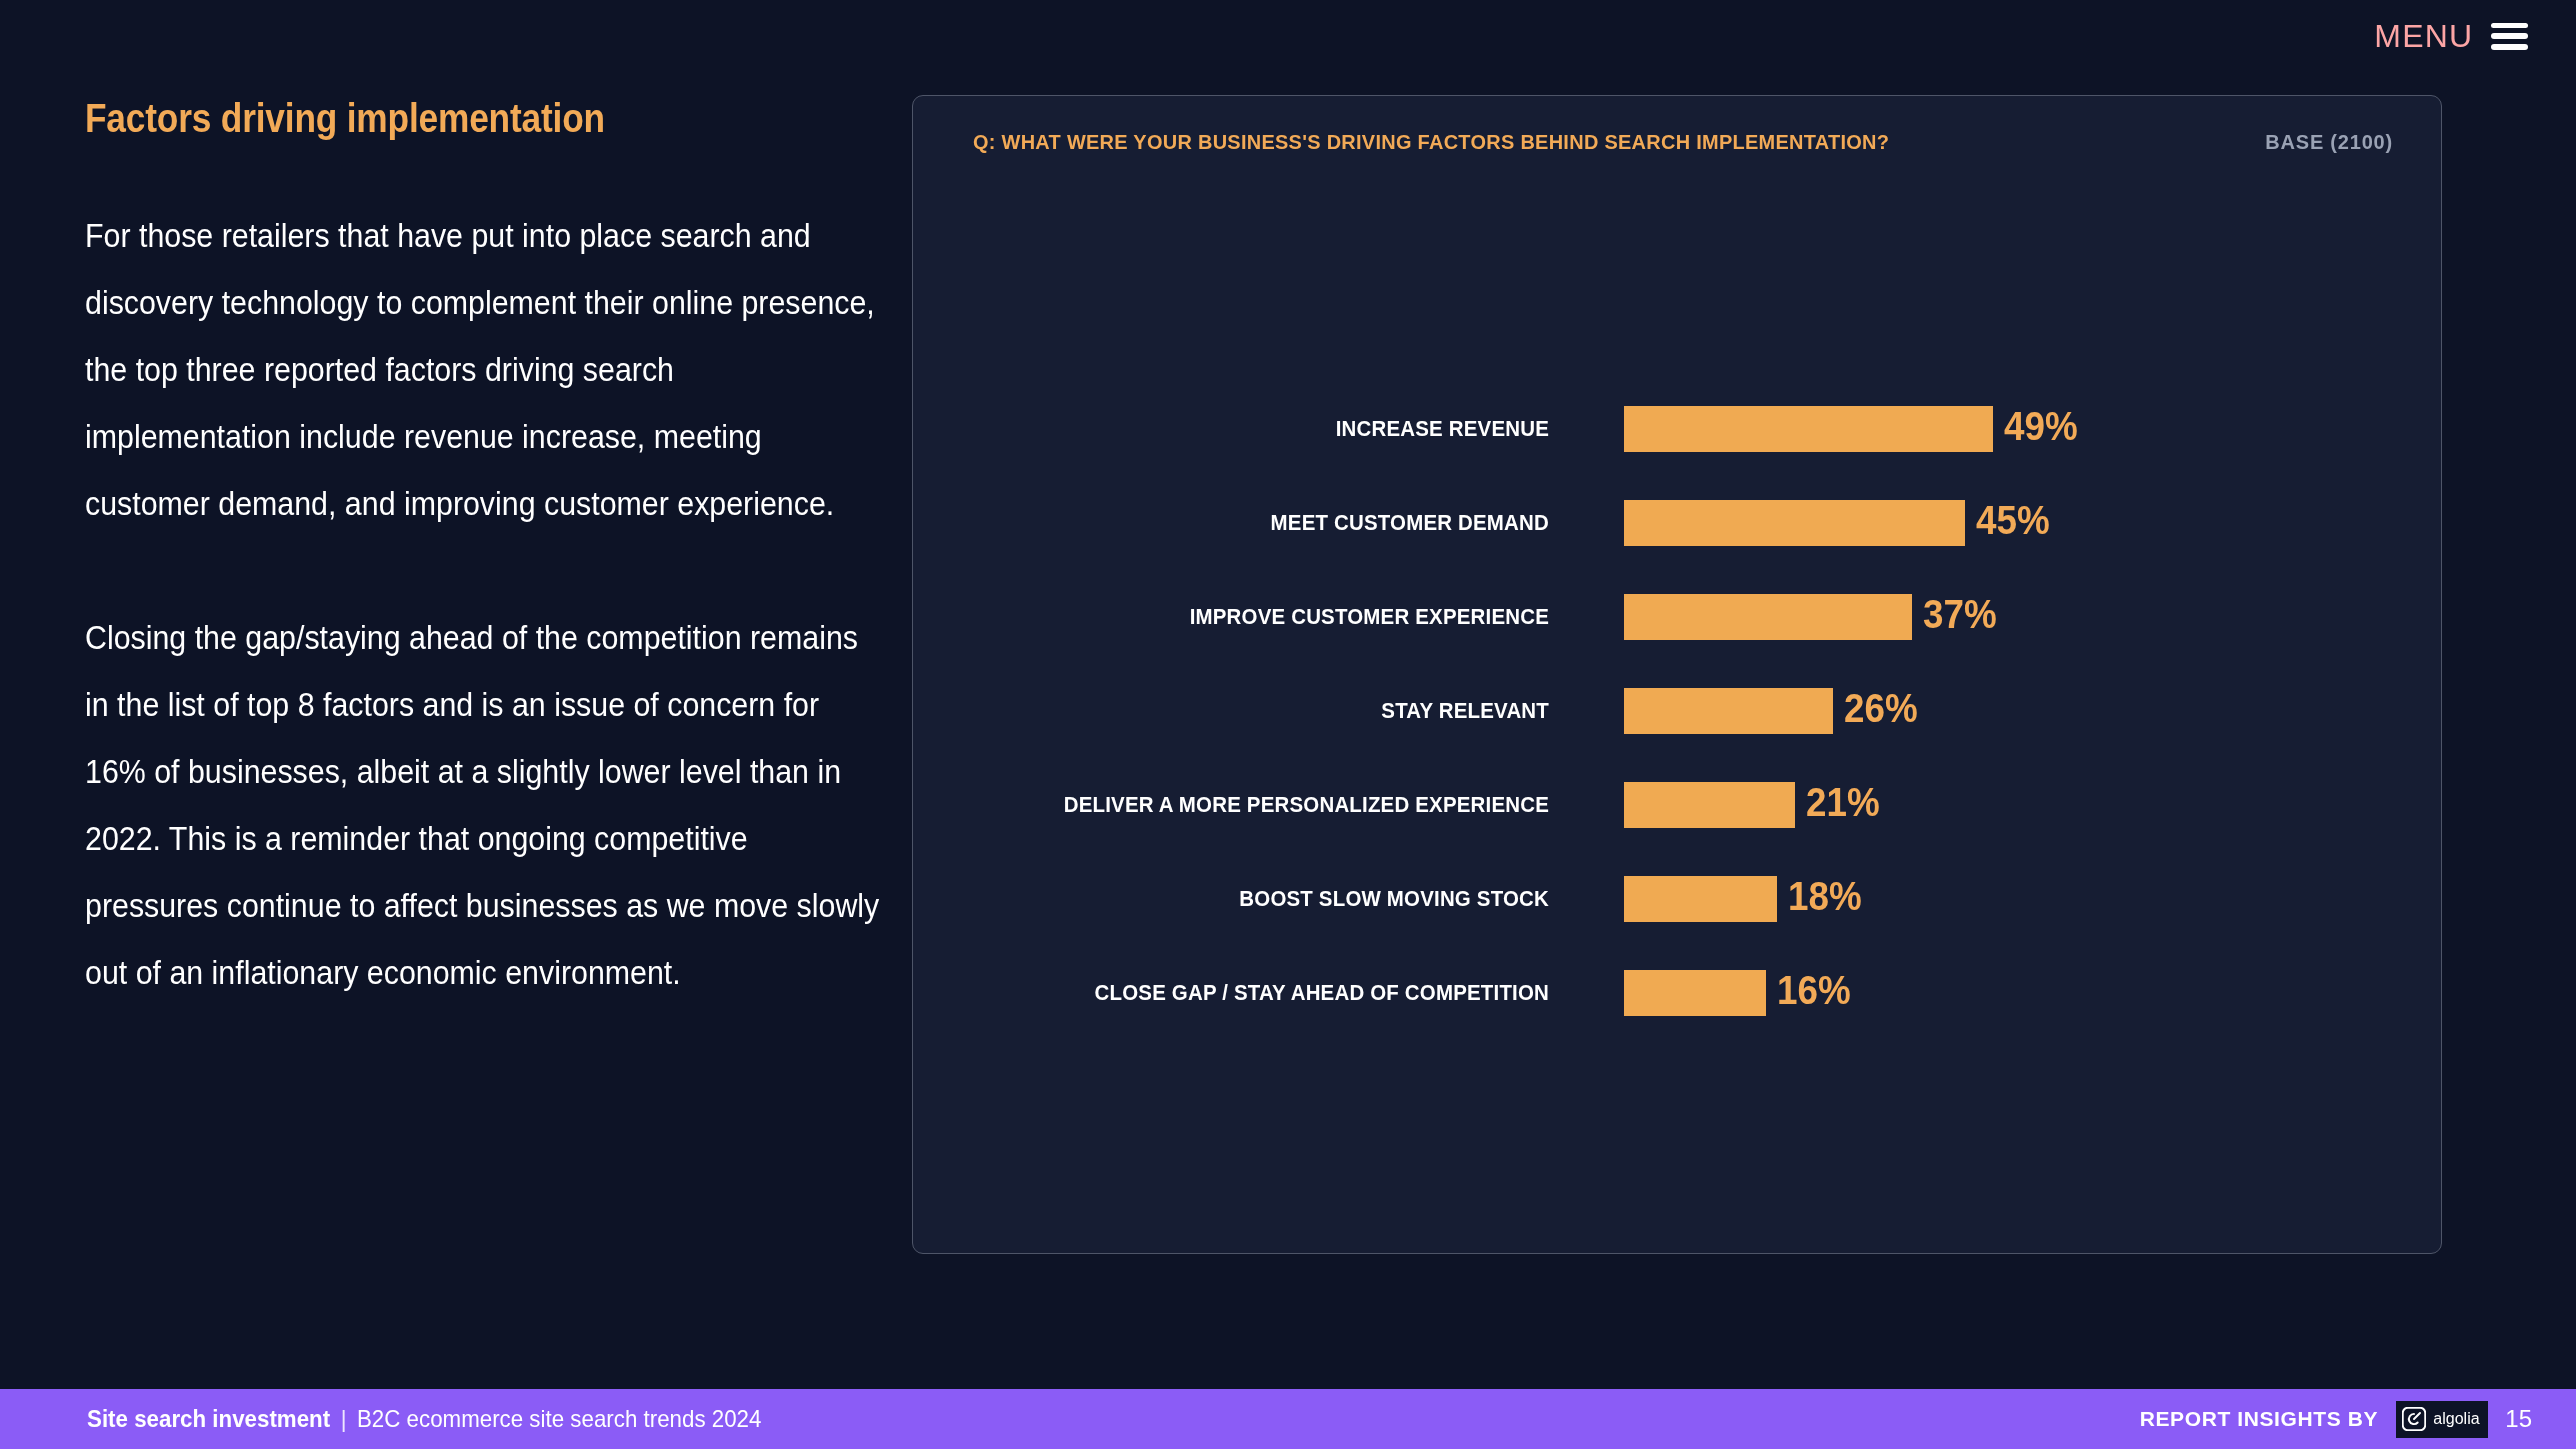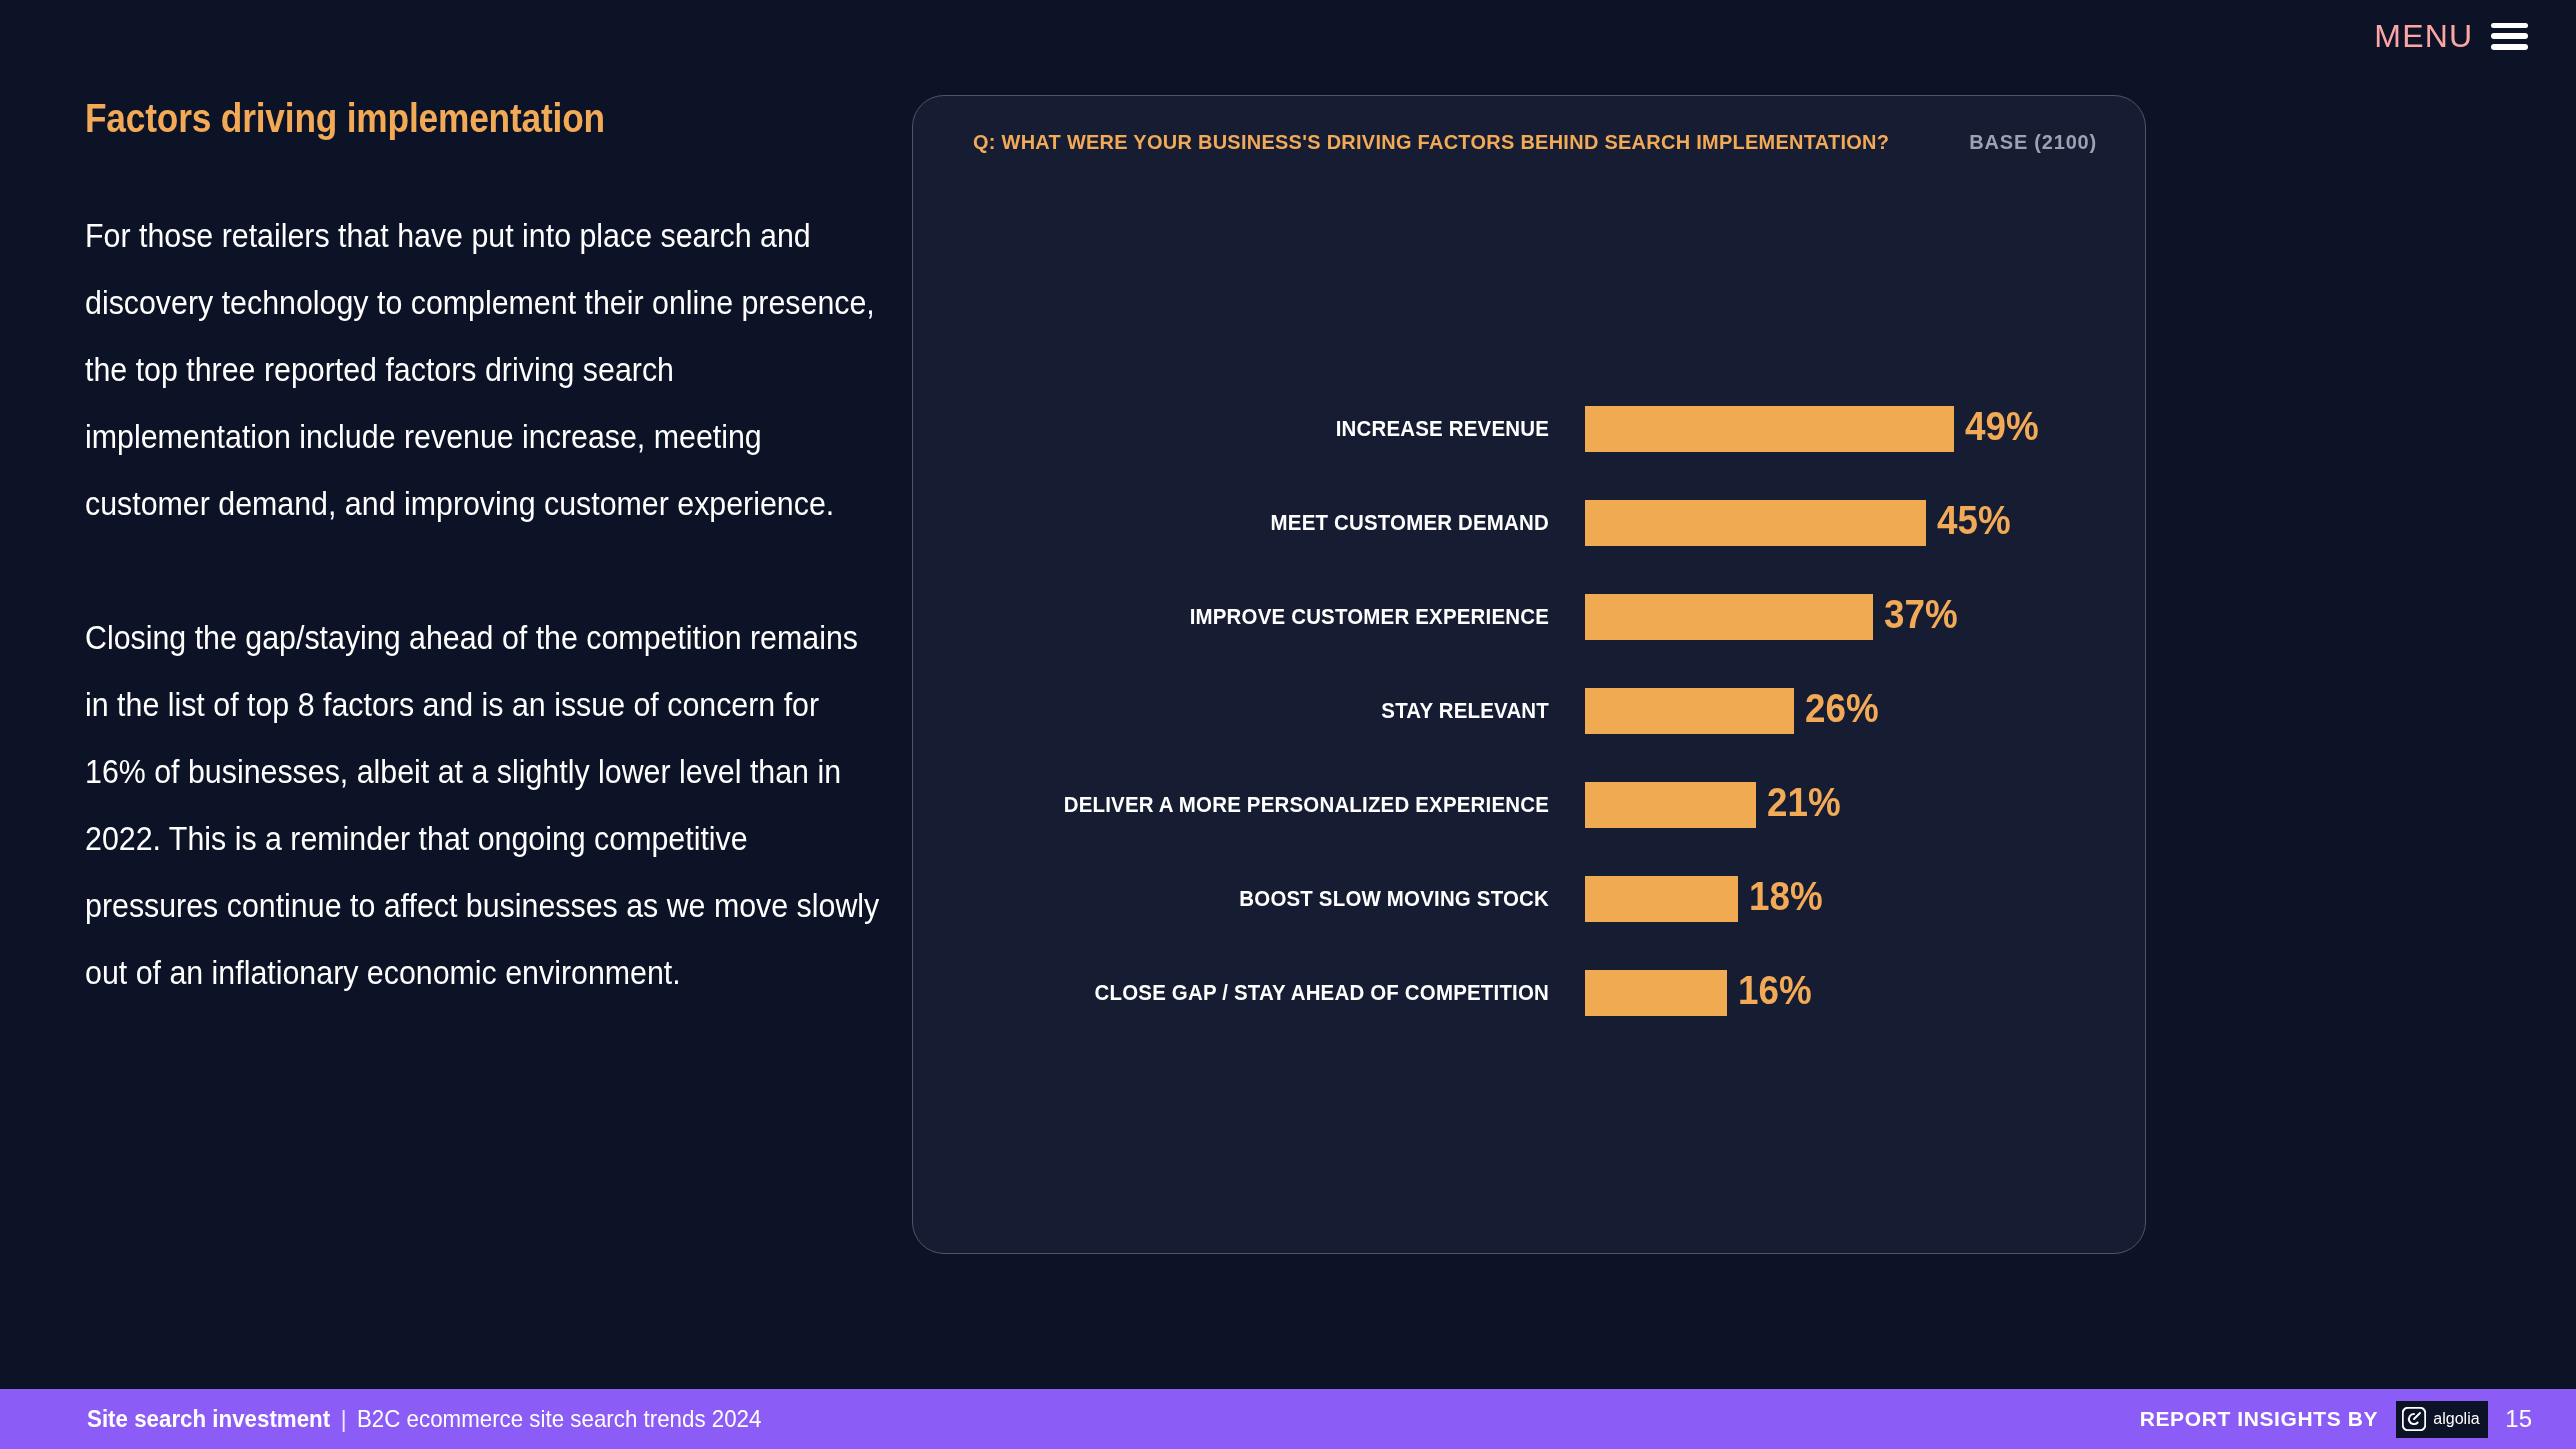--- a/index.html
+++ b/index.html
@@ -51,24 +51,24 @@
     transform-origin:left top;
     width:869px;
     font-weight:400;
   }
   .body-para + .body-para{ margin-top:67px; }
 
   
   .chart-panel{
     position:absolute;
     left:912px; top:95px;
-    width:1234px; height:1159px;
+    width:1530px; height:1159px;
     background:#161d33;
     border:1.6px solid #4e5568;
-    border-radius:32px;
+    border-radius:11px;
   }
   .panel-head{
     position:absolute; top:34px; left:60px; right:48px;
     display:flex; align-items:baseline; justify-content:space-between;
   }
   .panel-q{
     color:#f2aa57;
     font-size:21px;
     font-weight:bold;
     letter-spacing:0.3px;
@@ -89,20 +89,21 @@
   
   .rows{
     position:absolute;
     left:0; top:286px; width:100%;
   }
   .row{
     position:relative;
     height:94px;
     display:flex;
     align-items:center;
+    gap:39px;
   }
   .row-label{
     width:636px;
     text-align:right;
     color:#ffffff;
     font-size:22px;
     font-weight:bold;
     letter-spacing:0.2px;
     font-family:"Liberation Sans Narrow","Liberation Sans", sans-serif;
     transform:scaleX(0.93);

